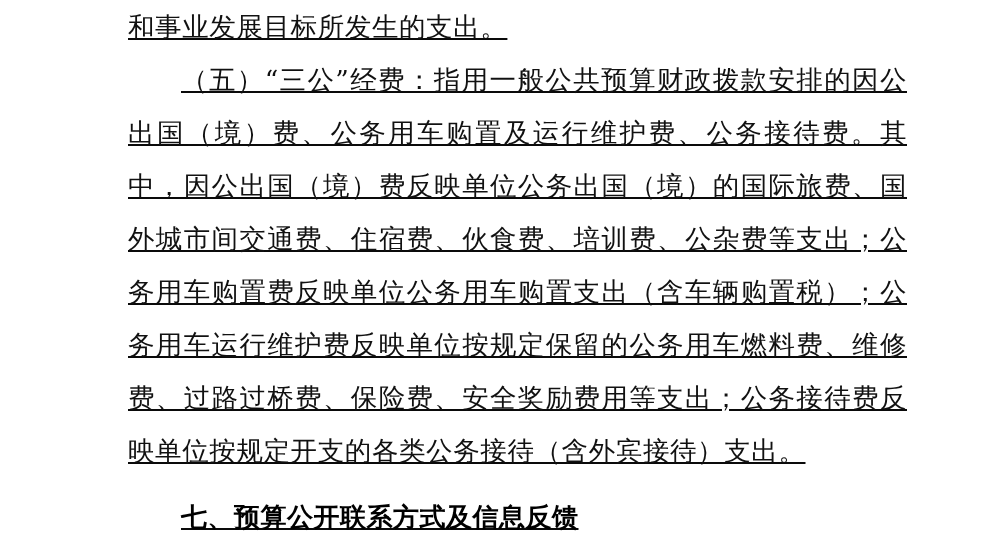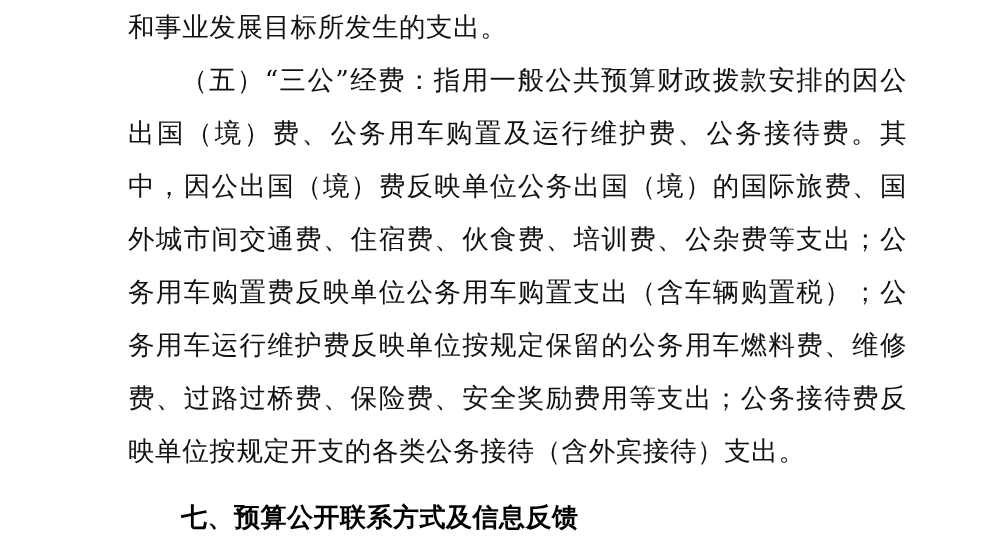--- a/index.html
+++ b/index.html
@@ -14,20 +14,21 @@
     font-family: "DejaVu Serif", "Liberation Serif", serif;
     color: #0a0a0a;
   }
   .page {
     position: relative;
     width: 999px;
     height: 539px;
     background: #ffffff;
     box-sizing: border-box;
     padding: 0 92px 0 128px;
+    text-decoration: underline;
   }
   .doc-body {
     padding-top: 0;
   }
   p.para {
     margin: 0;
     font-size: 26.5px;
     line-height: 53px;
     letter-spacing: 0.6px;
     text-align: justify;

